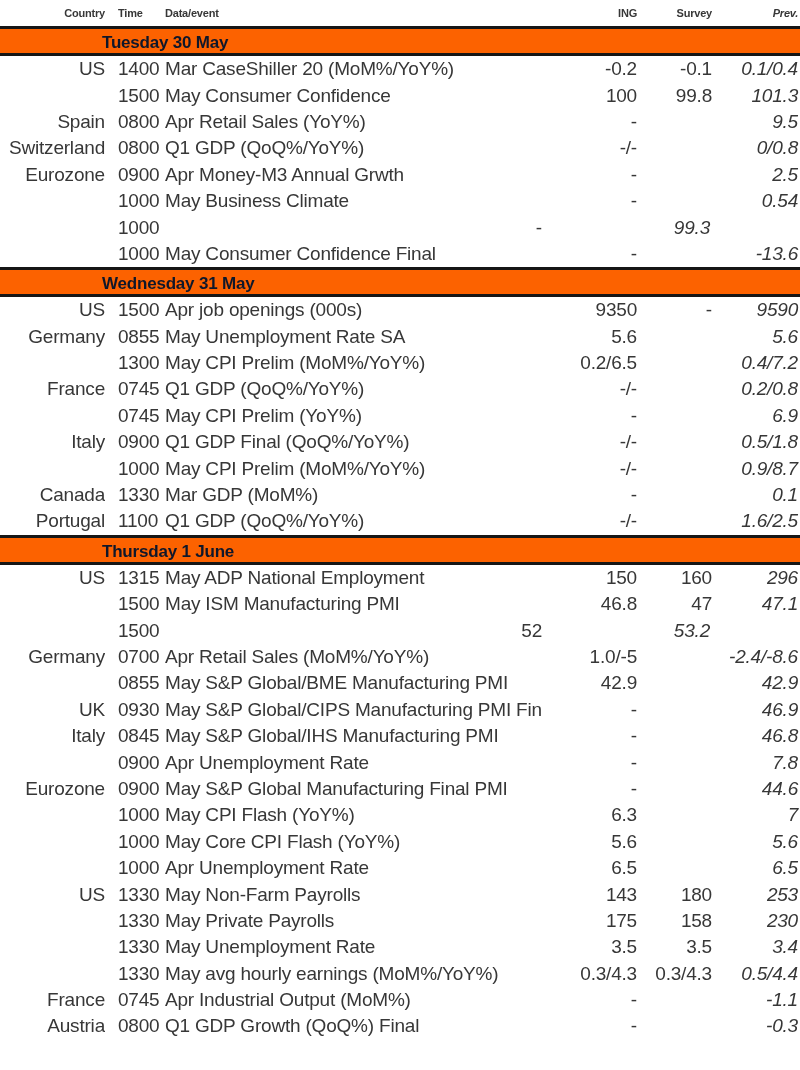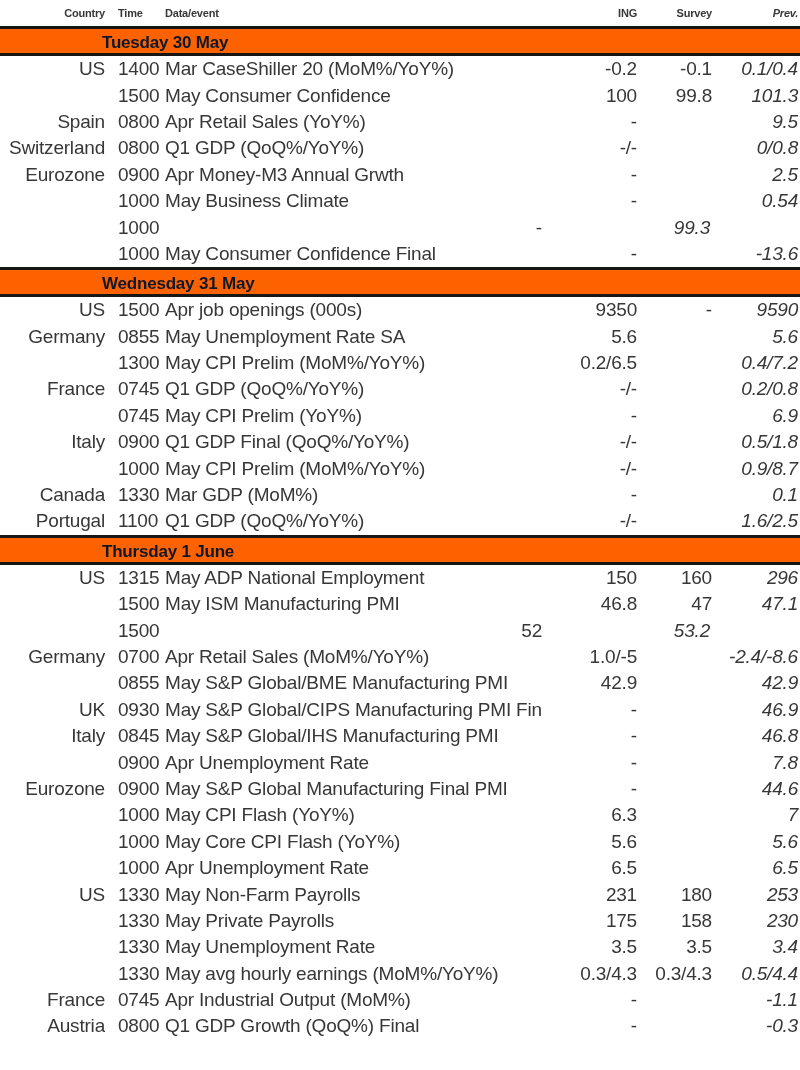--- a/index.html
+++ b/index.html
@@ -300,21 +300,21 @@
         <div class="cell c-time">1000</div>
         <div class="cell c-event">Apr Unemployment Rate</div>
         <div class="cell c-ing">6.5</div>
         <div class="cell c-survey"></div>
         <div class="cell c-prev">6.5</div>
       </div>
       <div class="row">
         <div class="cell c-country">US</div>
         <div class="cell c-time">1330</div>
         <div class="cell c-event">May Non-Farm Payrolls</div>
-        <div class="cell c-ing">231</div>
+        <div class="cell c-ing">143</div>
         <div class="cell c-survey">180</div>
         <div class="cell c-prev">253</div>
       </div>
       <div class="row">
         <div class="cell c-country"></div>
         <div class="cell c-time">1330</div>
         <div class="cell c-event">May Private Payrolls</div>
         <div class="cell c-ing">175</div>
         <div class="cell c-survey">158</div>
         <div class="cell c-prev">230</div>

